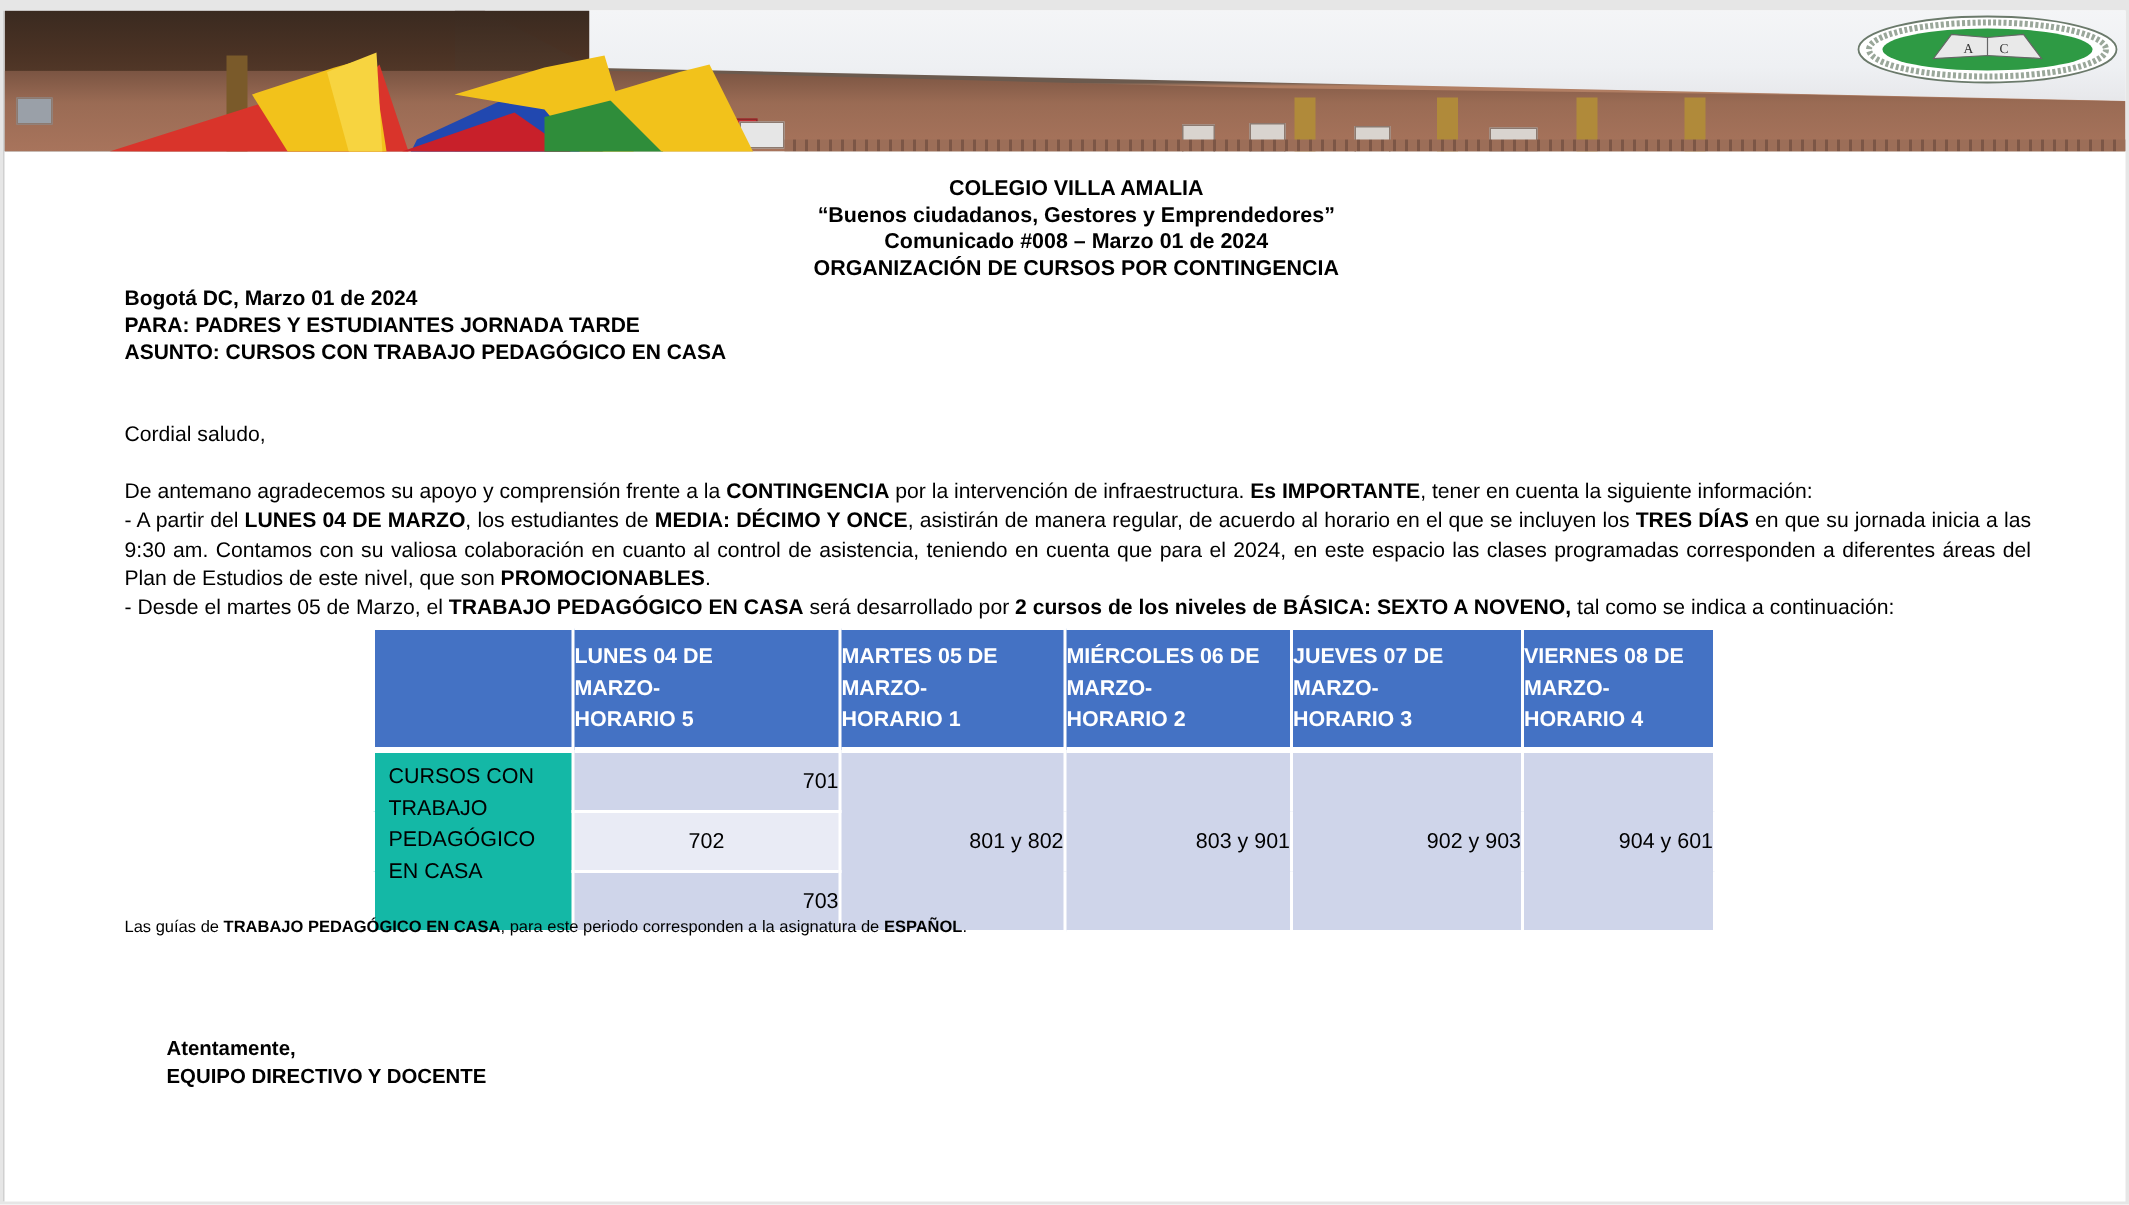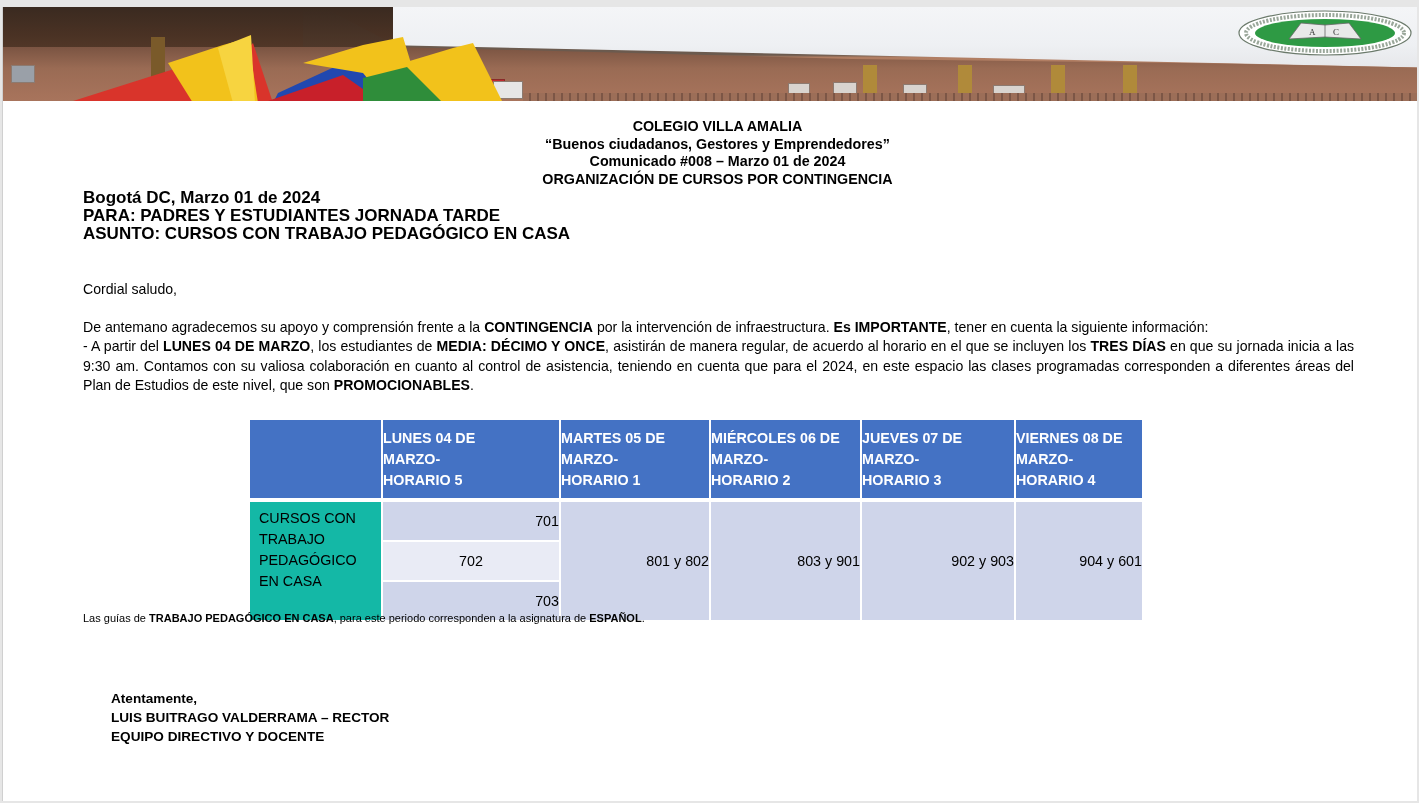--- a/index.html
+++ b/index.html
@@ -50,21 +50,21 @@
   .logo {
     position: absolute; right: 4px; top: 2px; width: 176px; height: 48px;
   }
 
   .title-block {
     position: absolute; left: 0; top: 111px; width: 1429px;
     text-align: center; font-weight: bold; font-size: 14.3px; line-height: 17.5px;
   }
   .hdr {
     position: absolute; left: 80px; top: 182px;
-    font-weight: bold; font-size: 17px; line-height: 18px;
+    font-weight: bold; font-size: 14px; line-height: 18px;
   }
   .para {
     position: absolute; left: 80px; font-size: 14.1px; line-height: 19.3px;
   }
   .para b { font-weight: bold; }
   .justify { width: 1271px; text-align: justify; text-align-last: left; }
 
   table.sched {
     position: absolute; left: 245px; top: 411px;
     border-collapse: collapse;
@@ -141,20 +141,21 @@
     <div>Bogotá DC, Marzo 01 de 2024</div>
     <div>PARA: PADRES Y ESTUDIANTES JORNADA TARDE</div>
     <div>ASUNTO: CURSOS CON TRABAJO PEDAGÓGICO EN CASA</div>
   </div>
 
   <div class="para" style="top:273px">Cordial saludo,</div>
 
   <div class="para justify" style="top:311px">
     <div><span>De antemano agradecemos su apoyo y comprensión frente a la </span><b>CONTINGENCIA</b><span> por la intervención de infraestructura. </span><b>Es IMPORTANTE</b><span>, tener en cuenta la siguiente información:</span></div>
     <div><span>- A partir del </span><b>LUNES 04 DE MARZO</b><span>, los estudiantes de </span><b>MEDIA: DÉCIMO Y ONCE</b><span>, asistirán de manera regular, de acuerdo al horario en el que se incluyen los </span><b>TRES DÍAS</b><span> en que su jornada inicia a las 9:30 am. Contamos con su valiosa colaboración en cuanto al control de asistencia, teniendo en cuenta que para el 2024, en este espacio las clases programadas corresponden a diferentes áreas del Plan de Estudios de este nivel, que son </span><b>PROMOCIONABLES</b><span>.</span></div>
+    <div><span>- Desde el martes 05 de Marzo, el </span><b>TRABAJO PEDAGÓGICO EN CASA</b><span> será desarrollado por </span><b>2 cursos de los niveles de BÁSICA: SEXTO A NOVENO,</b><span> tal como se indica a continuación:</span></div>
   </div>
 
   <table class="sched">
     <tbody>
         <tr>
       <th style="width:131px"></th>
       <th style="width:176px">
             <div>LUNES 04 DE</div>
             <div>MARZO-</div>
             <div>HORARIO 5</div>
@@ -194,16 +195,15 @@
     <tr>
       <td class="cell-c" style="height:36px">703</td>
     </tr>
   </tbody>
     </table>
 
   <div class="para" style="top:602px;font-size:11px"><span>Las guías de </span><b>TRABAJO PEDAGÓGICO EN CASA</b><span>, para este periodo corresponden a la asignatura de </span><b>ESPAÑOL</b><span>.</span></div>
 
   <div class="sign">
     <div>Atentamente,</div>
-    <div>LUIS BUITRAGO VALDERRAMA – RECTOR</div>
     <div>EQUIPO DIRECTIVO Y DOCENTE</div>
   </div>
 </div>
 
 </body></html>

